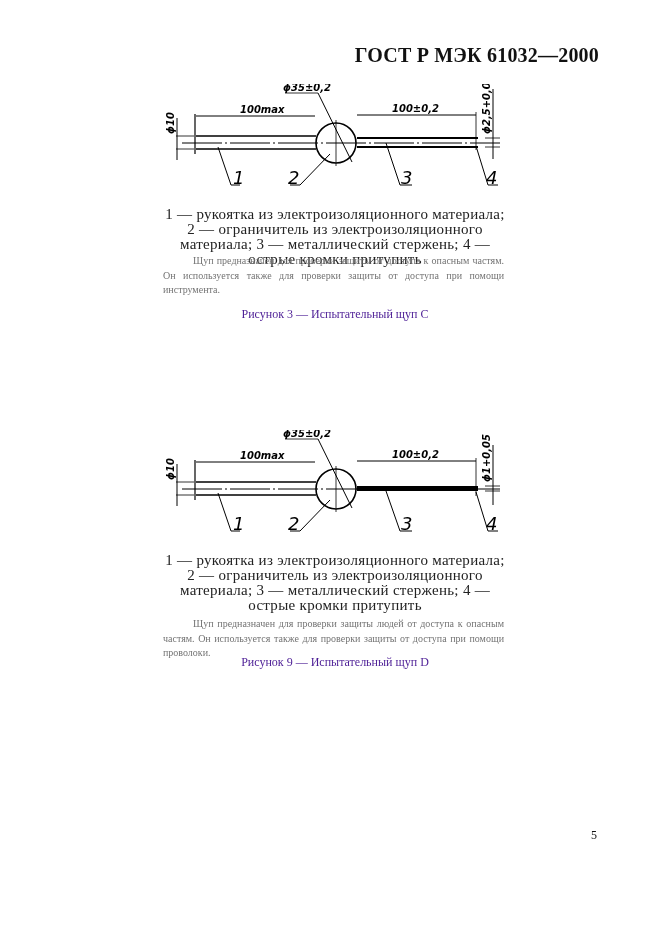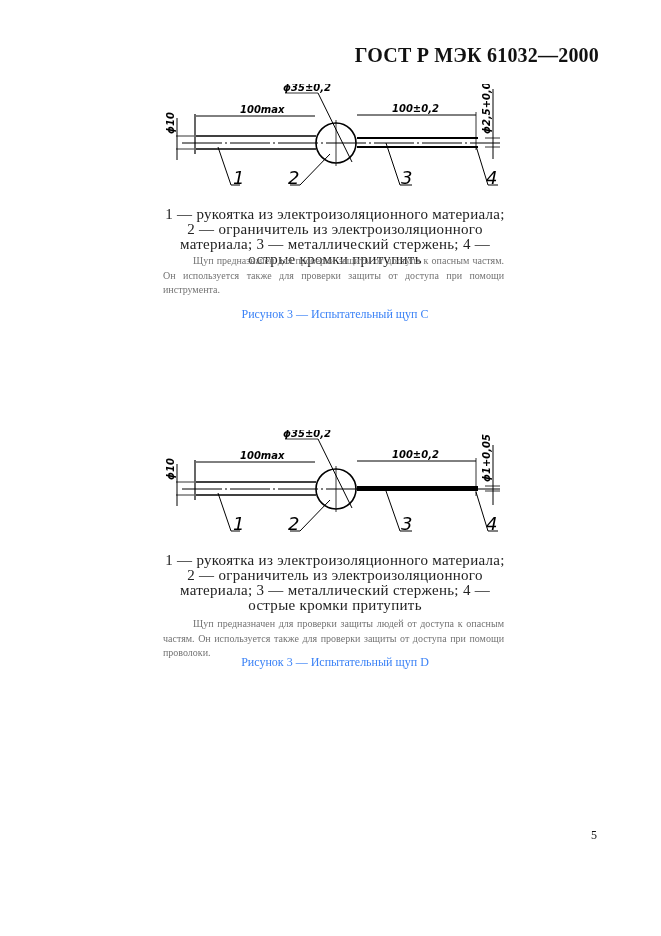--- a/index.html
+++ b/index.html
@@ -4,21 +4,21 @@
 <style>
   html, body { margin: 0; padding: 0; background: #ffffff; }
   body { width: 661px; height: 936px; position: relative; overflow: hidden;
          font-family: "Liberation Serif", "DejaVu Serif", serif; color: #111; }
   .header { position: absolute; top: 44px; right: 62px; font-weight: bold; font-size: 20px; letter-spacing: 0.2px; }
   .fig { position: absolute; left: 160px; width: 350px; }
   .fig svg { display: block; }
   .legend { position: absolute; left: 160px; width: 350px; text-align: center; font-size: 15px; line-height: 15px; color: #222; letter-spacing: 0.3px; }
   .para { position: absolute; left: 163px; width: 341px; font-size: 10px; line-height: 14.5px; text-align: justify; color: #737373; }
   .para .indent { display: inline-block; width: 30px; }
-  .caption { position: absolute; left: 160px; width: 350px; text-align: center; font-size: 12px; color: #3b82f6; }
+  .caption { position: absolute; left: 160px; width: 350px; text-align: center; font-size: 12px; color: #4c1d95; }
   .pageno { position: absolute; top: 828px; left: 591px; font-size: 12px; }
   .dimtext { font-family: "DejaVu Sans", sans-serif; font-style: italic; font-weight: bold; font-size: 10px; fill: #000; }
   .leader { font-family: "DejaVu Sans", sans-serif; font-style: italic; font-size: 18px; fill: #000; }
 </style>
 </head>
 <body>
 
 <div class="header">ГОСТ Р МЭК 61032—2000</div>
 
 <div class="fig" style="top:84px;">
@@ -107,15 +107,15 @@
     <text class="dimtext" transform="translate(330,52) rotate(-90)">ϕ1+0,05</text>
     <text class="leader" x="73" y="100">1</text>
     <text class="leader" x="128" y="100">2</text>
     <text class="leader" x="241" y="100">3</text>
     <text class="leader" x="326" y="100">4</text>
   </svg>
 </div>
 
 <div class="legend" style="top:553px;">1 — рукоятка из электроизоляционного материала; 2 — ограничитель из электроизоляционного материала; 3 — металлический стержень; 4 — острые кромки притупить</div>
 <div class="para" style="top:617px;"><span class="indent"></span><span>Щуп предназначен для проверки защиты людей от доступа к опасным частям. Он используется также для проверки защиты от доступа при помощи проволоки.</span></div>
-<div class="caption" style="top:655px;">Рисунок 3 — Испытательный щуп D</div>
+<div class="caption" style="top:655px;">Рисунок 9 — Испытательный щуп D</div>
 
 <div class="pageno">5</div>
 
 </body></html>

